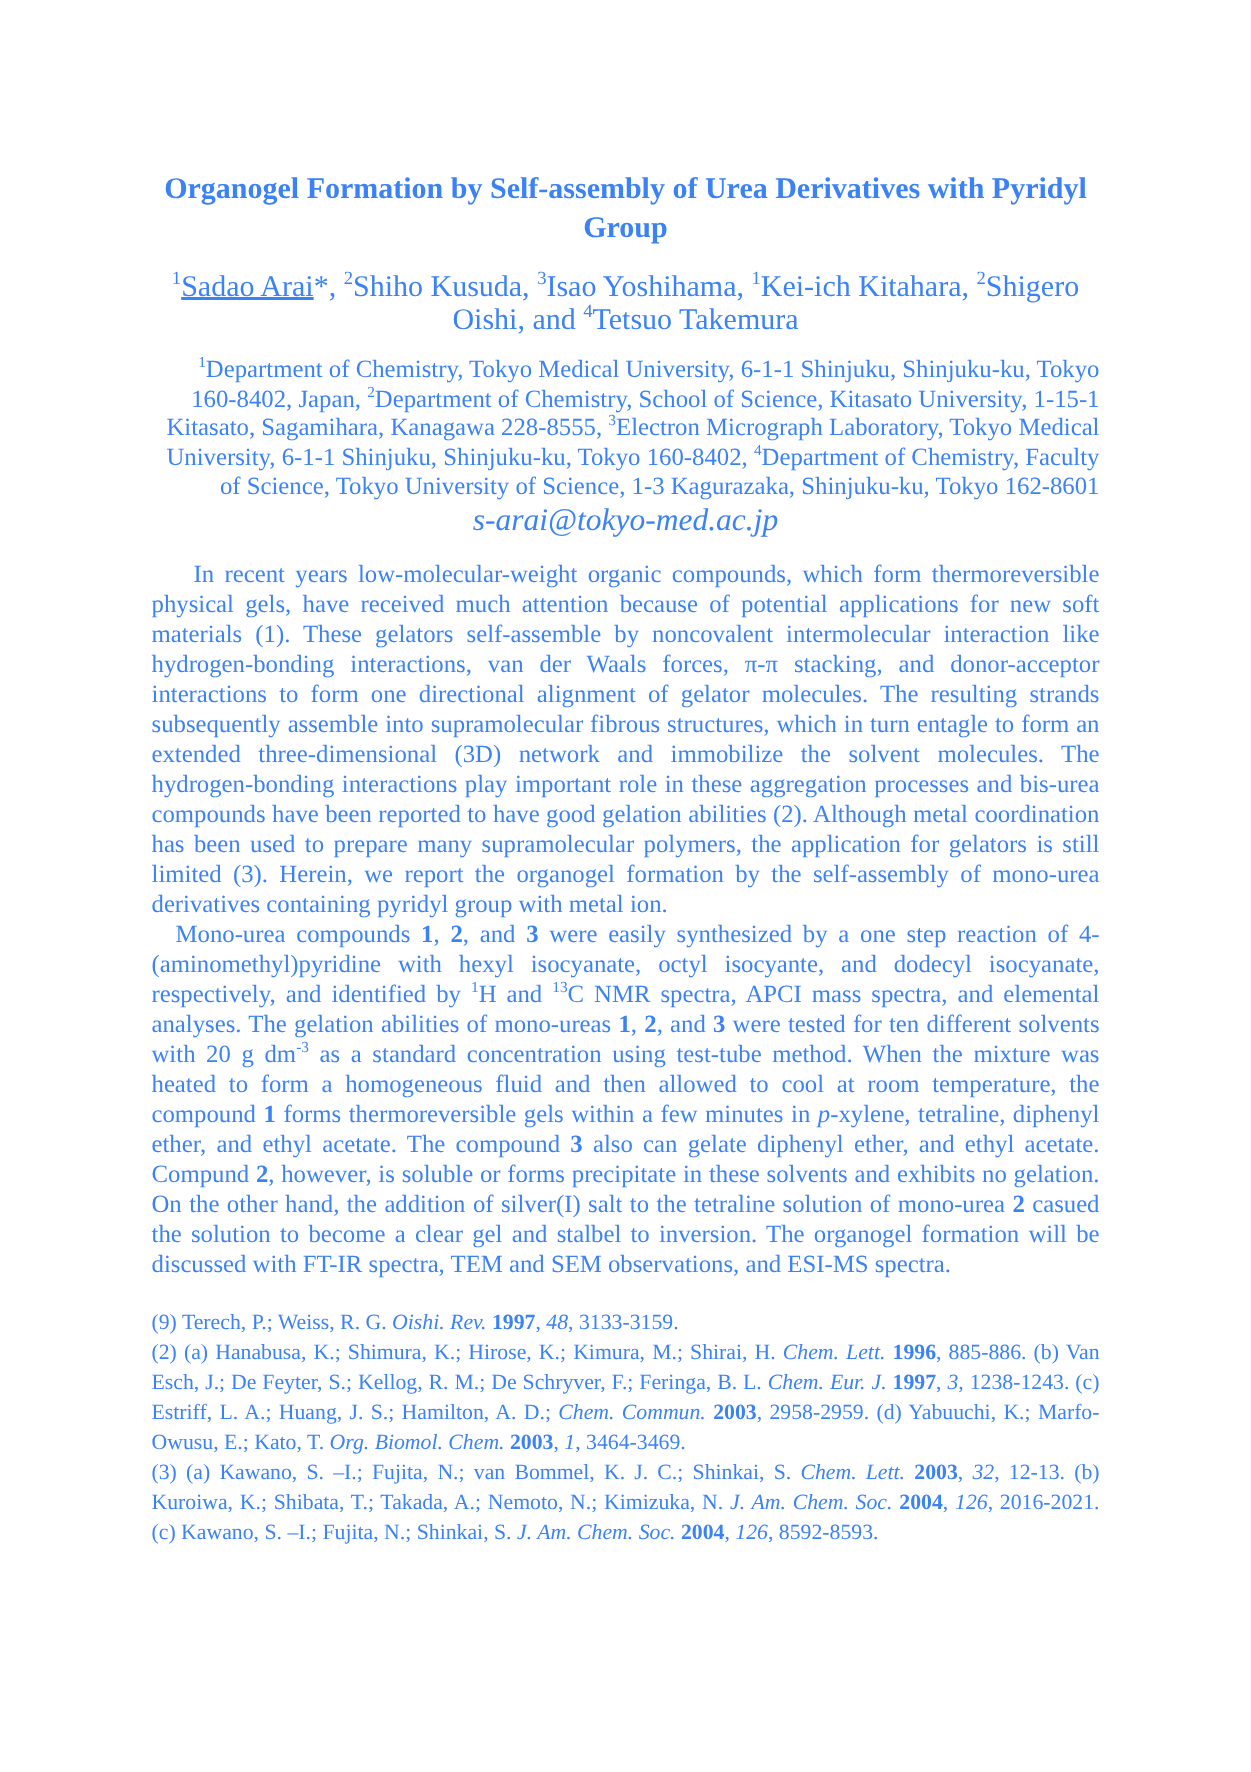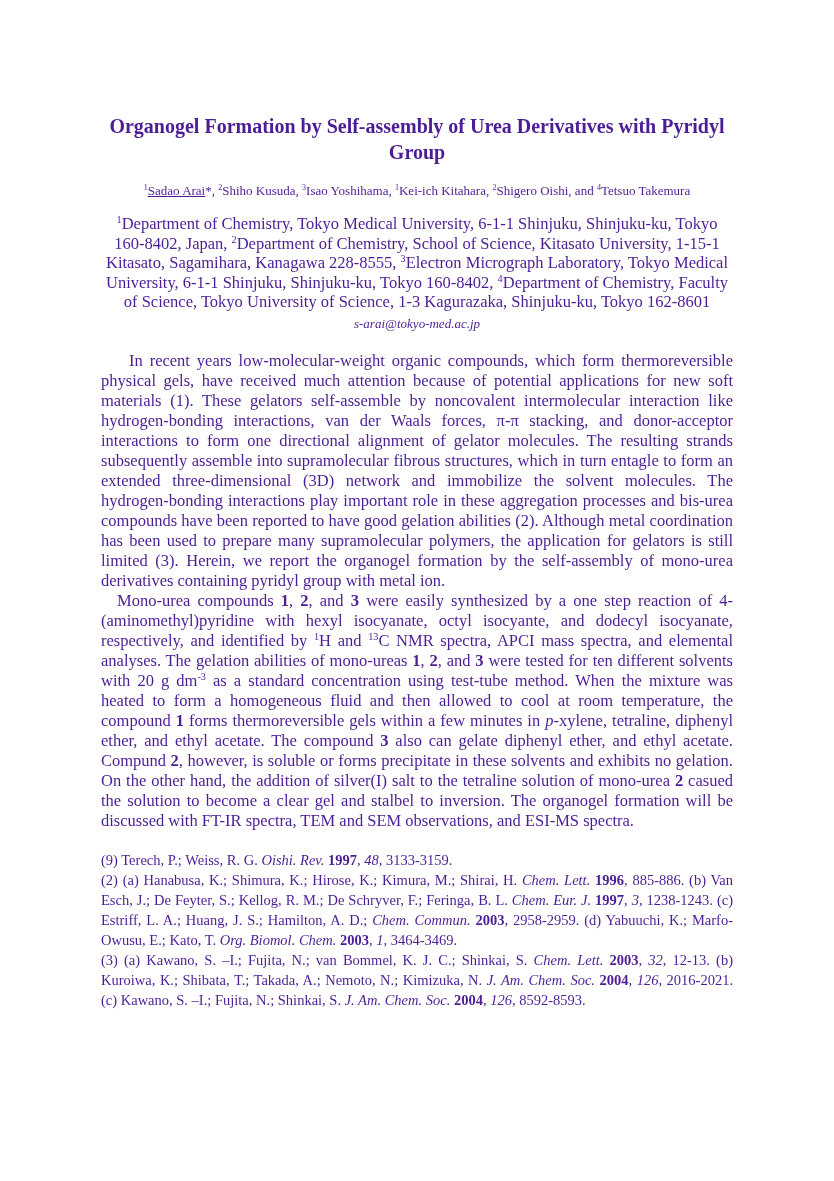--- a/index.html
+++ b/index.html
@@ -5,44 +5,44 @@
   html, body { margin: 0; padding: 0; background: #ffffff; }
   .page {
     position: relative;
     width: 834px;
     height: 1181px;
     margin: 0 auto;
     background: #ffffff;
     box-sizing: border-box;
     padding: 113px 101px 0 101px;
     font-family: "Liberation Serif", "DejaVu Serif", serif;
-    color: #4c1d95;
+    color: #3b82f6;
     overflow: hidden;
   }
   .paper-title {
     font-size: 20px;
     line-height: 26px;
     font-weight: bold;
     text-align: center;
     margin: 0;
   }
   .authors {
-    font-size: 13px;
+    font-size: 20px;
     line-height: 22px;
     text-align: center;
     margin: 15px 0 0 0;
   }
   .affiliations {
     font-size: 16.5px;
     line-height: 19.5px;
-    text-align: center;
+    text-align: right;
     margin: 12px 0 0 0;
   }
   .email {
-    font-size: 13px;
+    font-size: 21px;
     line-height: 20px;
     font-style: italic;
     text-align: center;
     margin: 2px 0 0 0;
   }
   .abstract-body { margin: 17px 0 16px 0; }
   .abstract-body p {
     font-size: 16.5px;
     line-height: 20px;
     text-align: justify;

